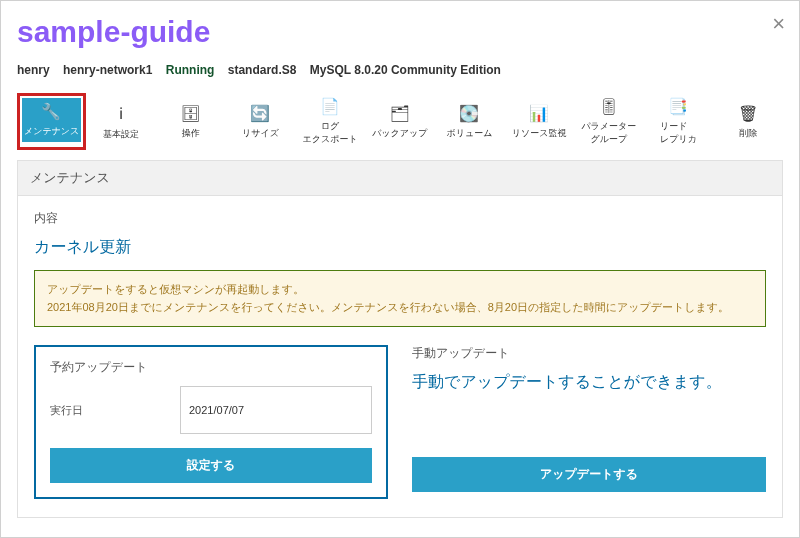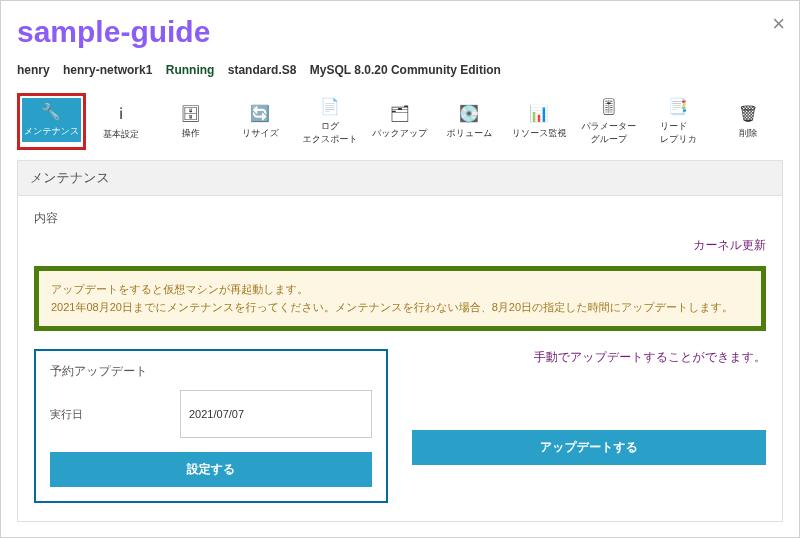--- a/index.html
+++ b/index.html
@@ -12,22 +12,22 @@
   .running { color: #14532d; }
   .tabs { display: flex; justify-content: space-between; align-items: stretch; margin-bottom: 10px; }
   .tab { flex: 1; display: flex; flex-direction: column; align-items: center; justify-content: center; font-size: 9px; color: #333; cursor: pointer; padding: 4px 2px; }
   .tab .icon { font-size: 16px; margin-bottom: 4px; color: #333; }
   .tab.active { background: #2aa0c8; color: #fff; }
   .tab.active .icon { color: #fff; }
   .tab-frame { border: 3px solid #c22; padding: 2px; }
   .section-head { background: #f1f1f1; padding: 8px 12px; font-size: 13px; color: #555; border: 1px solid #e0e0e0; border-bottom: none; }
   .panel { border: 1px solid #e0e0e0; padding: 14px 16px 18px 16px; }
   .label-s { font-size: 12px; color: #555; margin-bottom: 10px; }
-  .muted { font-size: 12px; color: #701a75; margin-bottom: 12px; text-align: right; }
-  .alert { background: #fdf6e3; border: 5px solid #4d7c0f; color: #a07820; font-size: 11px; padding: 10px 12px; margin-bottom: 18px; line-height: 1.6; }
+  .muted { font-size: 16px; color: #0369a1; margin-bottom: 12px; }
+  .alert { background: #fdf6e3; border: 1px solid #4d7c0f; color: #a07820; font-size: 11px; padding: 10px 12px; margin-bottom: 18px; line-height: 1.6; }
   .cols { display: flex; gap: 24px; }
   .col { flex: 1; }
   .sched-frame { border: 2px solid #0369a1; padding: 12px 14px 14px 14px; }
   .form-row { display: flex; align-items: center; margin-bottom: 14px; font-size: 11px; color: #555; }
   .form-row .flabel { width: 130px; }
   .form-row input, .form-row .sel { flex: 1; font-size: 11px; padding: 17px 8px; border: 1px solid #ccc; background: #fff; color: #333; }
   .sel { display: flex; justify-content: space-between; align-items: center; cursor: pointer; }
   .sel .caret { font-size: 10px; color: #333; }
   .btn { display: block; width: 100%; text-align: center; padding: 9px 8px; font-size: 12px; font-weight: bold; background: #2aa0c8; color: #fff; border: none; cursor: pointer; }
 </style>
@@ -114,18 +114,19 @@
           <div class="label-s">予約アップデート</div>
           <div class="form-row">
             <div class="flabel">実行日</div>
             <input type="text" value="2021/07/07" style="">
           </div>
           <button class="btn">設定する</button>
         </div>
       </div>
 
       <div class="col">
+        <div class="label-s">手動アップデート</div>
         <div class="muted" style="margin-bottom:64px;">手動でアップデートすることができます。</div>
         <button class="btn">アップデートする</button>
       </div>
     </div>
   </div>
 </div>
 
 </body></html>

